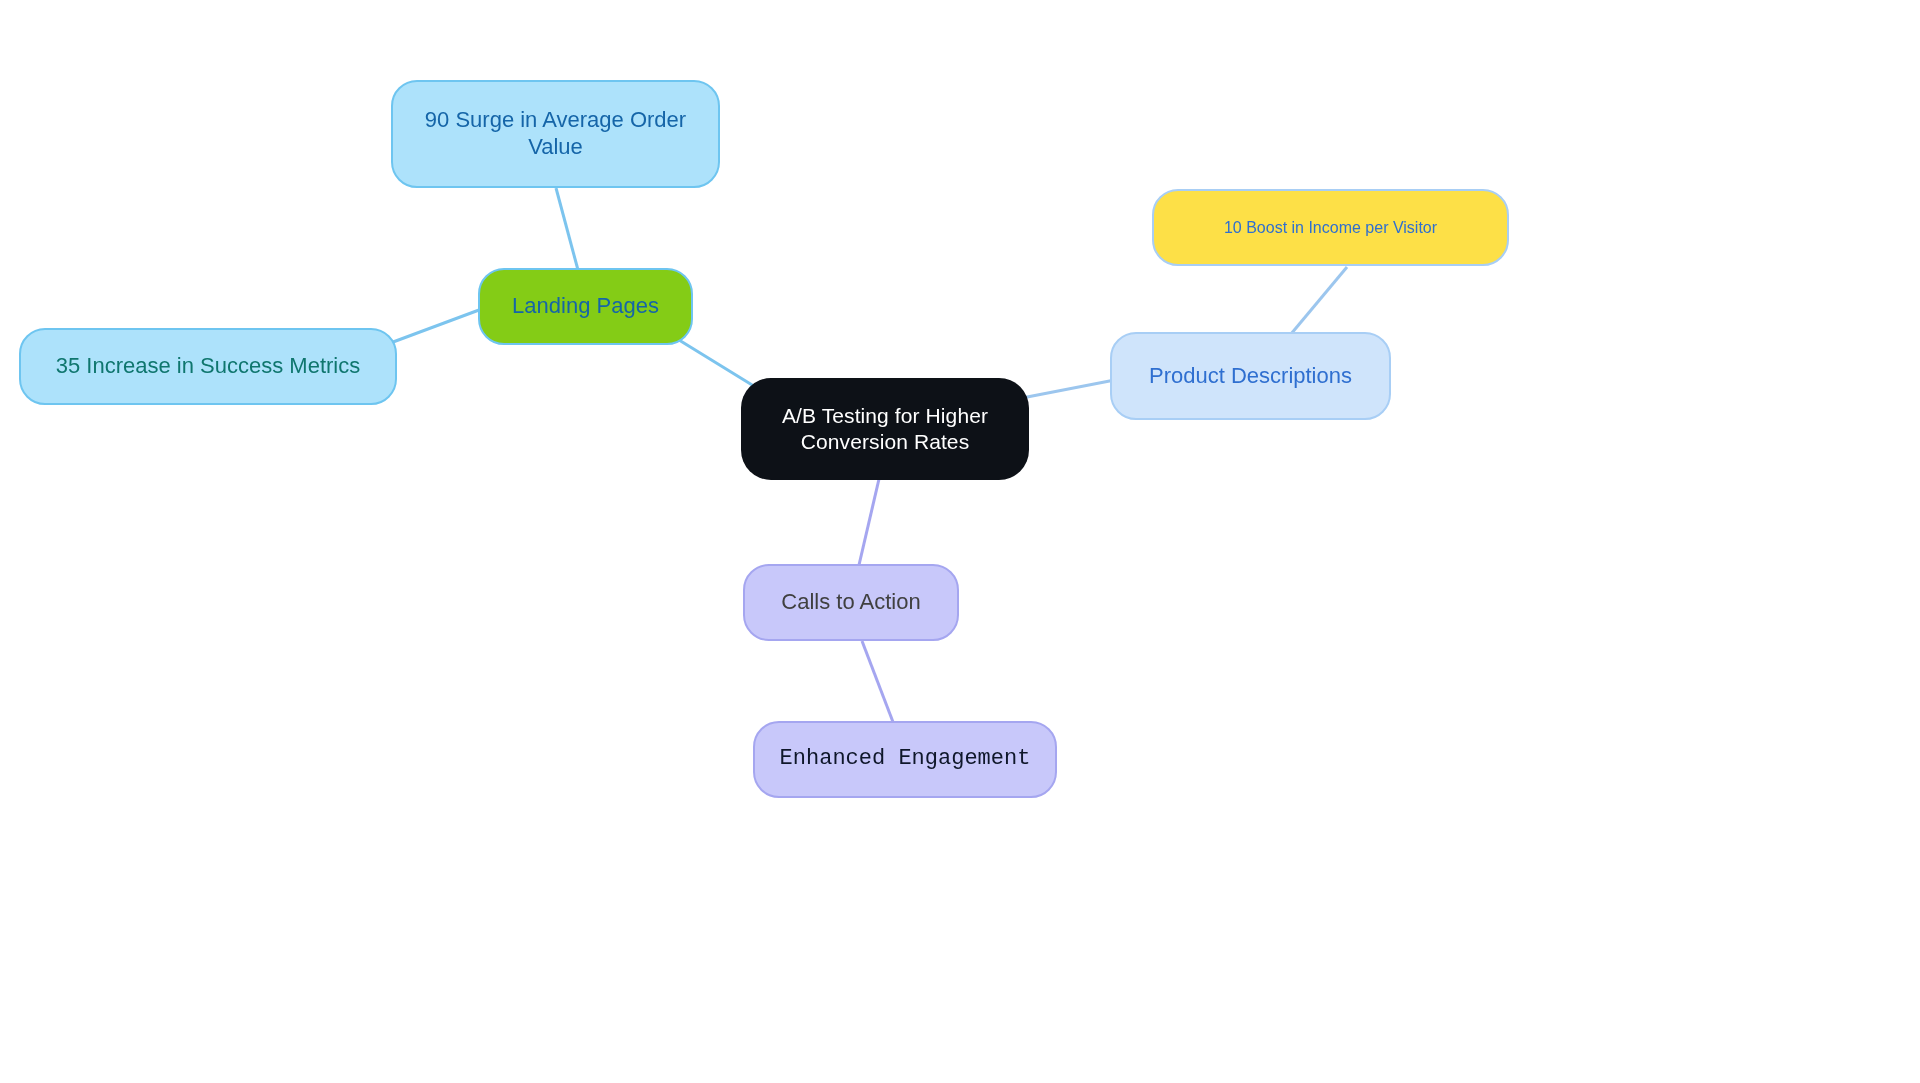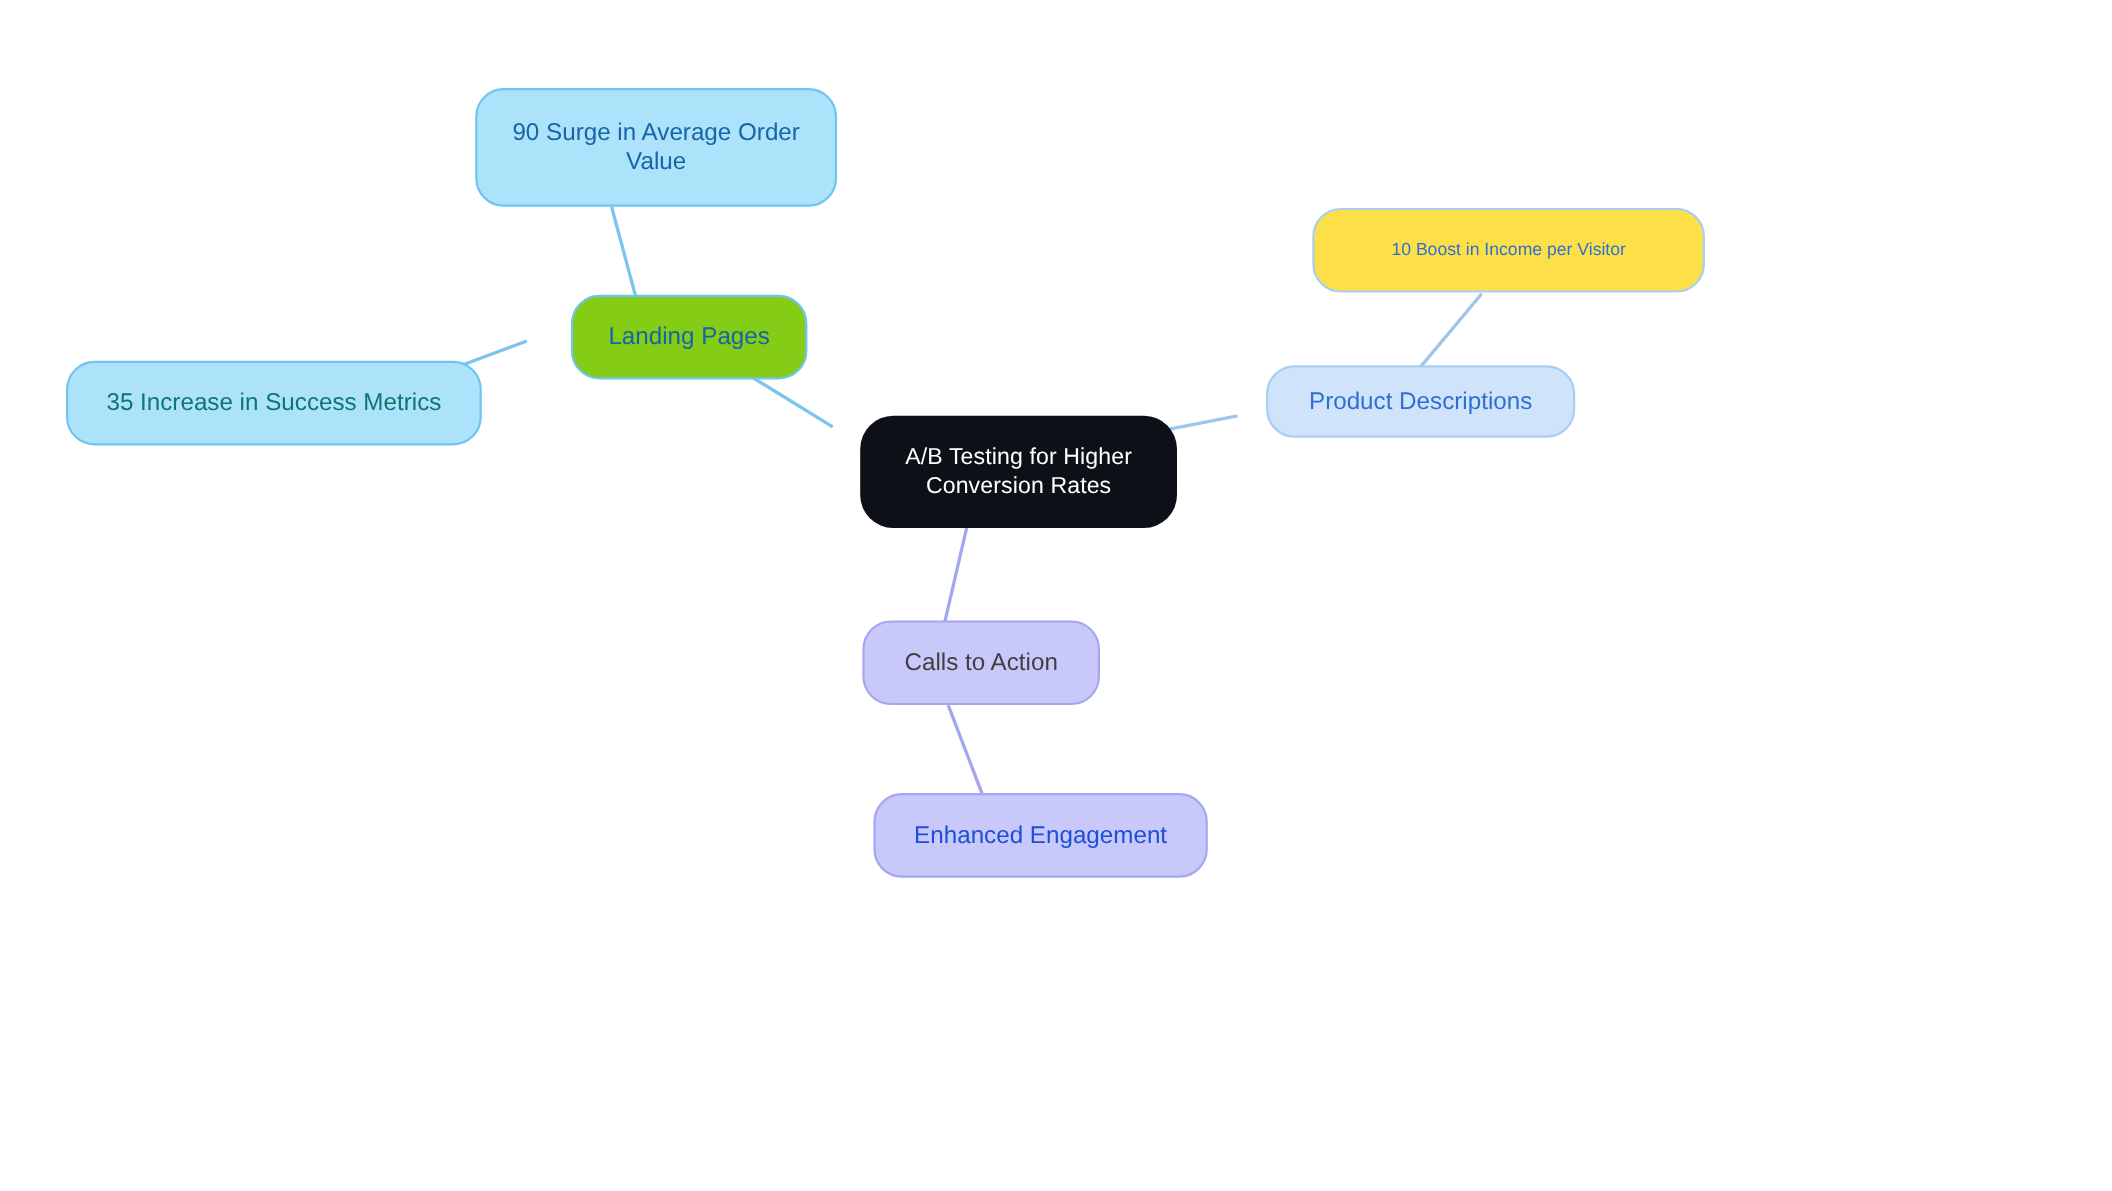--- a/index.html
+++ b/index.html
@@ -34,21 +34,20 @@
     display: flex;
     align-items: center;
     justify-content: center;
     text-align: center;
     border-style: solid;
     border-width: 2px;
     border-radius: 26px;
     line-height: 1.22;
     white-space: pre-line;
     padding: 4px 14px;
-    margin-left: 41px;
   }
   .node-root {
     border-radius: 30px;
     border-width: 0;
     font-weight: 400;
     letter-spacing: 0.1px;
   }
   .node-label {
     display: block;
     white-space: pre-line;
@@ -67,18 +66,18 @@
       <line x1="879" y1="479" x2="859" y2="565" stroke="#a5a6f0" stroke-width="3" stroke-linecap="butt"></line>
       <line x1="862" y1="641" x2="893" y2="722" stroke="#a5a6f0" stroke-width="3" stroke-linecap="butt"></line>
     </svg>
   <div id="node-layer">
       <div class="node node-root" style="left: 741px; top: 378px; width: 288px; height: 102px; background: rgb(13, 17, 23); border-color: rgb(13, 17, 23); color: rgb(255, 255, 255); font-size: 21px; justify-content: center;"><span class="node-label">A/B Testing for Higher
 Conversion Rates</span></div>
       <div class="node" style="left: 478px; top: 268px; width: 215px; height: 77px; background: #84cc16; border-color: rgb(110, 197, 240); color: rgb(21, 101, 168); font-size: 22px;"><span class="node-label">Landing Pages</span></div>
       <div class="node" style="left: 391px; top: 80px; width: 329px; height: 108px; background: rgb(173, 226, 251); border-color: rgb(110, 197, 240); color: rgb(21, 101, 168); font-size: 22px;"><span class="node-label">90 Surge in Average Order
 Value</span></div>
       <div class="node" style="left: 19px; top: 328px; width: 378px; height: 77px; background: rgb(173, 226, 251); border-color: rgb(110, 197, 240); color: #0f766e; font-size: 22px;"><span class="node-label">35 Increase in Success Metrics</span></div>
-      <div class="node" style="left: 1110px; top: 332px; width: 281px; height: 66px; background: rgb(207, 228, 251); border-color: rgb(168, 206, 245); color: rgb(47, 111, 208); font-size: 22px;"><span class="node-label">Product Descriptions</span></div>
+      <div class="node" style="left: 1110px; top: 332px; width: 281px; height: 88px; background: rgb(207, 228, 251); border-color: rgb(168, 206, 245); color: rgb(47, 111, 208); font-size: 22px;"><span class="node-label">Product Descriptions</span></div>
       <div class="node" style="left: 1152px; top: 189px; width: 357px; height: 77px; background: #fde047; border-color: rgb(168, 206, 245); color: rgb(47, 111, 208); font-size: 16px;"><span class="node-label">10 Boost in Income per Visitor</span></div>
       <div class="node" style="left: 743px; top: 564px; width: 216px; height: 77px; background: rgb(200, 200, 250); border-color: rgb(165, 166, 240); color: #404040; font-size: 22px;"><span class="node-label">Calls to Action</span></div>
-      <div class="node" style="left: 753px; top: 721px; width: 304px; height: 77px; background: rgb(200, 200, 250); border-color: rgb(165, 166, 240); color: #1d4ed8; font-size: 22px;"><span class="node-label">Enhanced Engagement</span></div>
+      <div class="node" style="left: 753px; top: 721px; width: 304px; height: 77px; background: rgb(200, 200, 250); border-color: rgb(165, 166, 240); color: #0f172a; font-size: 22px; font-family: Liberation Mono, monospace;"><span class="node-label">Enhanced Engagement</span></div>
     </div>
 </div>
 
 </body></html>

